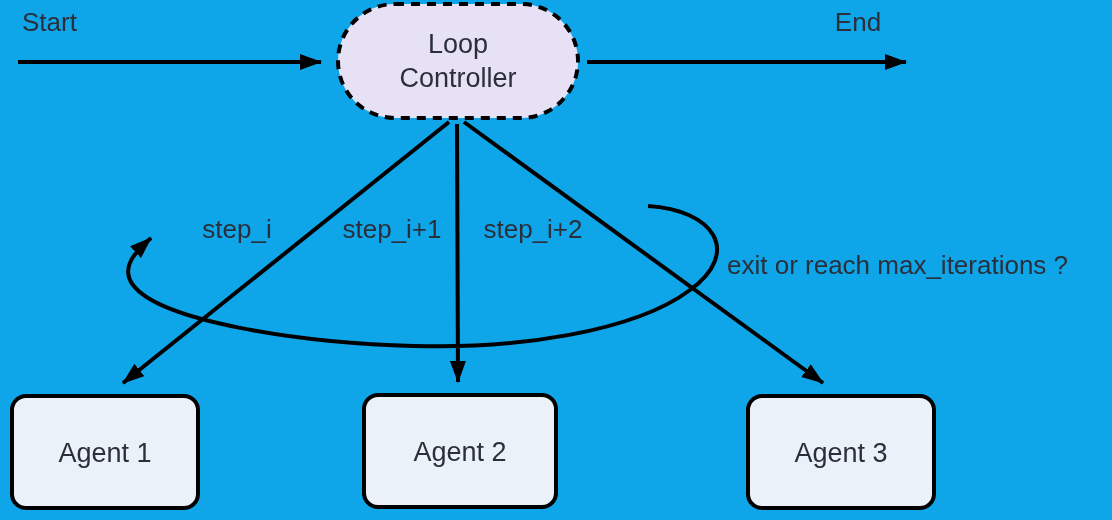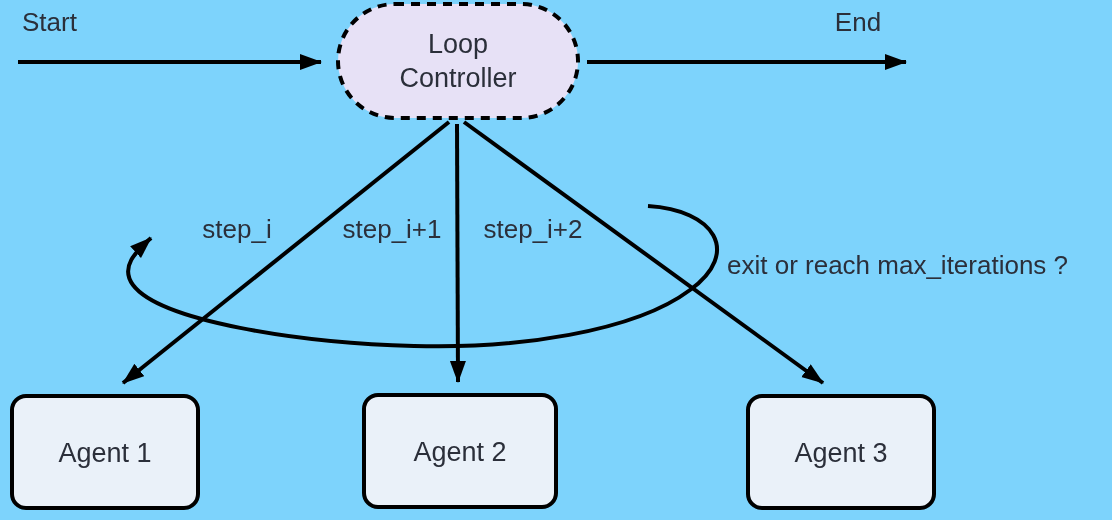--- a/index.html
+++ b/index.html
@@ -4,21 +4,21 @@
 <style>
   html, body {
     margin: 0;
     padding: 0;
     background: #ffffff;
   }
   .diagram-wrap {
     width: 1112px;
     height: 520px;
     position: relative;
-    background: #7dd3fc;
+    background: #0ea5e9;
     overflow: hidden;
   }
   svg {
     display: block;
     font-family: "Liberation Sans", sans-serif;
   }
   text {
     font-family: "Liberation Sans", sans-serif;
     font-size: 27px;
     fill: #2b2f3a;

